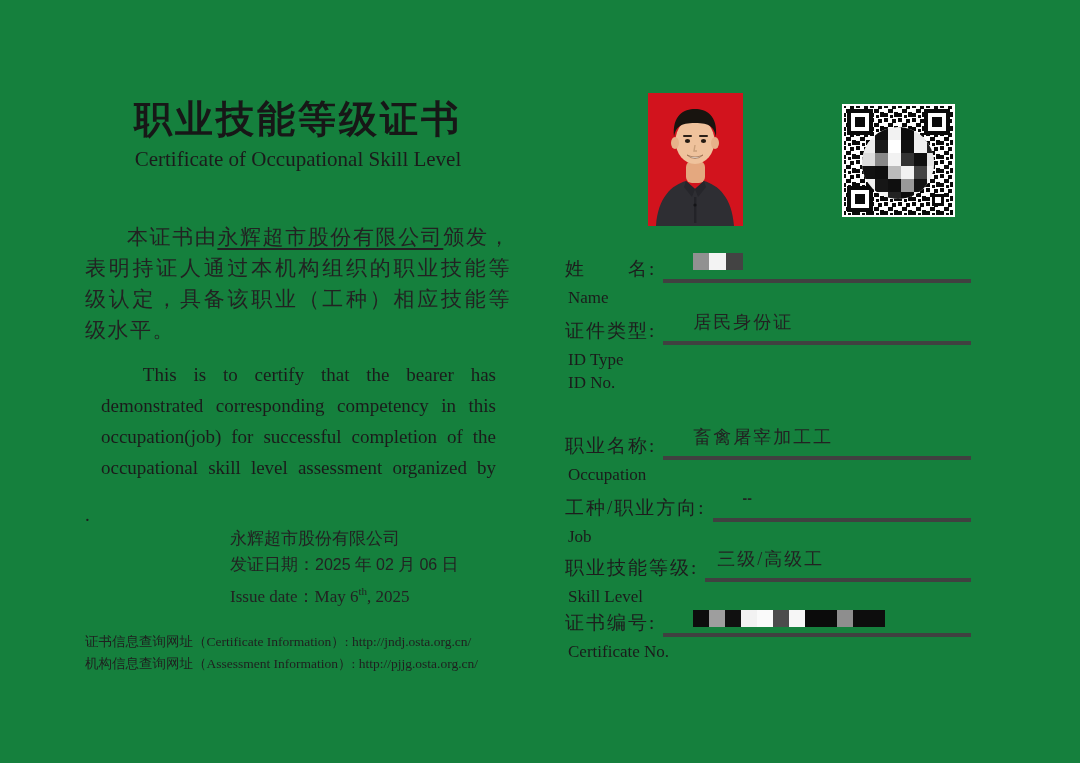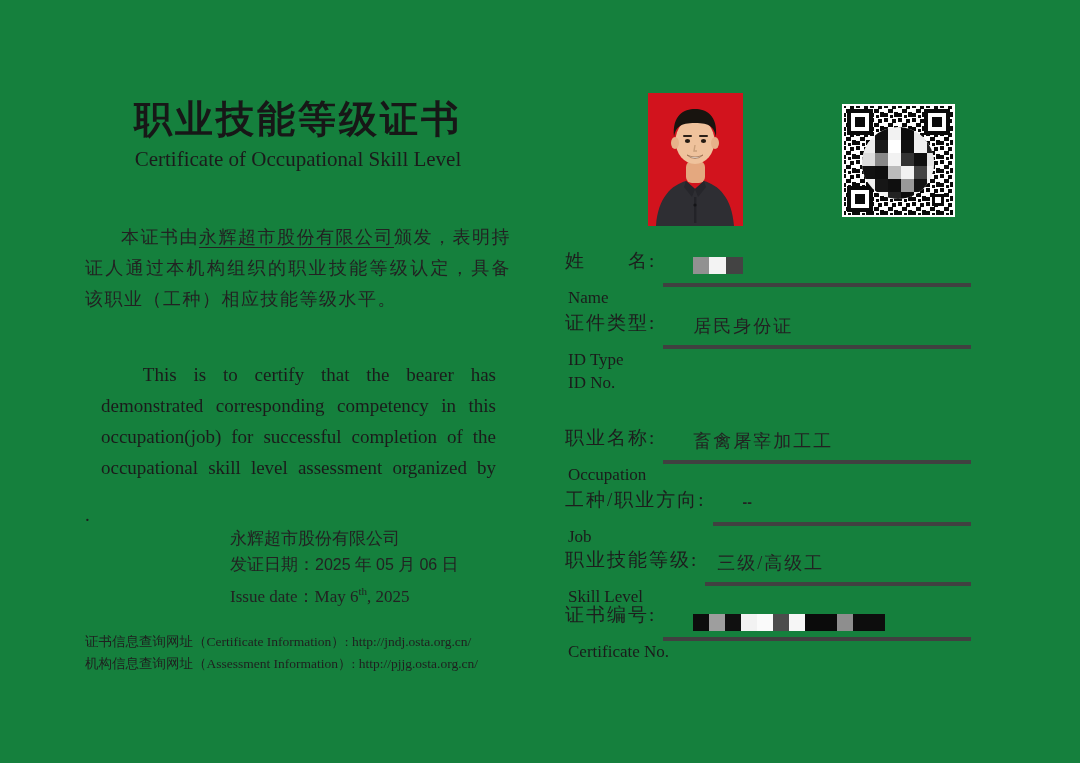--- a/index.html
+++ b/index.html
@@ -4,38 +4,38 @@
 <style>
   html,body{margin:0;padding:0;background:#ffffff;}
   .page{position:relative;width:1080px;height:763px;background:#15803d;overflow:hidden;
         font-family:"Liberation Serif","DejaVu Serif",serif;color:#1e1e1e;}
 
   
   .title{position:absolute;left:85px;top:94px;width:426px;text-align:center;
          font-size:38px;letter-spacing:3px;font-weight:600;color:#171717;}
   .subtitle{position:absolute;left:75px;top:147px;width:446px;text-align:center;
             font-size:21px;color:#1b1b1b;}
-  .p-zh{position:absolute;left:85px;top:222px;width:426px;font-size:18px;line-height:31px;
+  .p-zh{position:absolute;left:85px;top:222px;width:426px;font-size:21px;line-height:31px;
         letter-spacing:1.5px;text-align:justify;text-indent:2em;color:#222;}
   .p-zh .u{text-decoration:underline;text-underline-offset:4px;}
   .p-en-wrap{position:absolute;left:85px;top:343px;width:427px;}
   .p-en{margin:16px;font-size:19px;line-height:31px;text-align:justify;text-align-last:justify;
         text-indent:2.2em;color:#1b1b1b;}
   .p-period{font-size:19px;line-height:31px;margin-top:0;}
   .issuer{position:absolute;left:230px;top:526px;font-size:17px;line-height:26px;color:#222;}
   .issuer .num{font-family:"Liberation Sans","DejaVu Sans",sans-serif;font-size:16px;}
   .issuer sup{font-size:11px;}
   .footer{position:absolute;left:85px;top:631px;font-size:13.5px;line-height:21.5px;color:#1f1f1f;}
 
   
   .photo{position:absolute;left:648px;top:93px;width:95px;height:133px;}
   .qr{position:absolute;left:842px;top:104px;width:113px;height:113px;}
 
   .field{position:absolute;left:565px;width:406px;}
-  .row{display:flex;align-items:flex-start;height:35px;}
+  .row{display:flex;align-items:flex-end;height:35px;}
   .zh-label{font-size:19px;letter-spacing:2px;white-space:nowrap;color:#1d1d1d;padding-bottom:1px;}
   .fline{flex:1;position:relative;border-bottom:4px solid #404040;height:35px;margin-left:7px;}
   .fvalue{position:absolute;left:30px;bottom:7px;font-size:18px;letter-spacing:2px;color:#222;white-space:nowrap;}
   .fvalue.small{font-size:14px;font-weight:bold;bottom:12px;font-family:"Liberation Sans",sans-serif;letter-spacing:0;}
   .en-label{font-size:17px;margin-top:5px;margin-left:3px;color:#1b1b1b;}
 
   
   .censor{position:absolute;bottom:9px;left:30px;height:17px;}
   .censor-name{width:50px;background:linear-gradient(to right,
       #919191 0 16px,#f3f3f3 16px 33px,#434343 33px 50px);}
@@ -56,21 +56,21 @@
 
   <div class="p-zh"><span>本证书由</span><span class="u">永辉超市股份有限公司</span><span>颁发，表明持证人通过本机构组织的职业技能等级认定，具备该职业（工种）相应技能等级水平。</span></div>
 
   <div class="p-en-wrap">
     <p class="p-en">This is to certify that the bearer has demonstrated corresponding competency in this occupation(job) for successful completion of the occupational skill level assessment organized by</p>
     <div class="p-period">.</div>
   </div>
 
   <div class="issuer">
     <div>永辉超市股份有限公司</div>
-    <div><span>发证日期：</span><span class="num">2025</span><span> 年 </span><span class="num">05</span><span> 月 </span><span class="num">06</span><span> 日</span></div>
+    <div><span>发证日期：</span><span class="num">2025</span><span> 年 </span><span class="num">02</span><span> 月 </span><span class="num">06</span><span> 日</span></div>
     <div><span>Issue date：</span><span>May 6</span><sup>th</sup><span>, 2025</span></div>
   </div>
 
   <div class="footer">
     <div><span>证书信息查询网址（Certificate Information）: </span><span>http://jndj.osta.org.cn/</span></div>
     <div><span>机构信息查询网址（Assessment Information）: </span><span>http://pjjg.osta.org.cn/</span></div>
   </div>
 
   <div class="photo">
     <svg width="95" height="133" viewBox="0 0 95 133" xmlns="http://www.w3.org/2000/svg">

